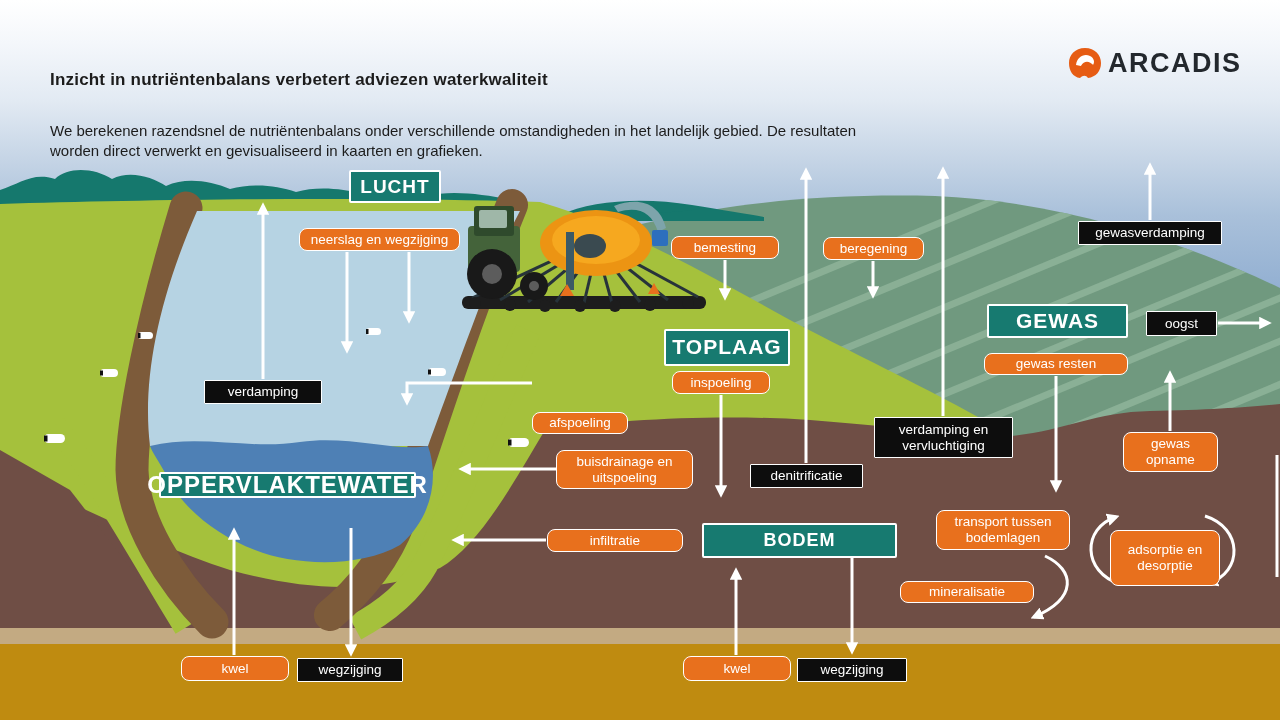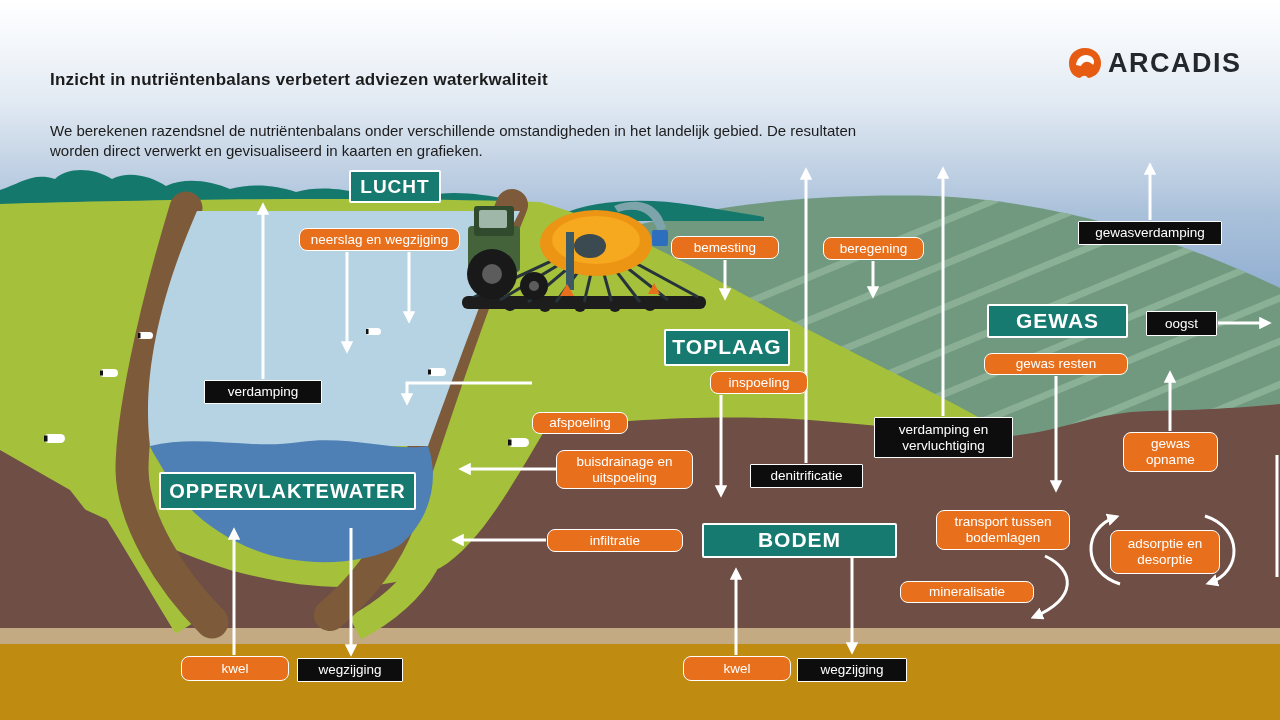--- a/index.html
+++ b/index.html
@@ -182,36 +182,36 @@
       <path d="M17,1 C27,1 33,8 33,16 C33,24 28,30 20,31 C18,28 15,28 12,31 C5,30 1,24 1,16 C1,8 7,1 17,1 Z" fill="#e65c13"></path>
       <path d="M8,18 C9,10 16,6 22,9 C26,11 27,15 25,18 C22,14 16,13 13,19 Z" fill="#ffffff"></path>
       <path d="M13,19 C16,23 21,22 25,18" stroke="#e65c13" stroke-width="1.5" fill="none"></path>
     </svg>
     <span class="logo-text">ARCADIS</span>
   </div>
 
   <div class="lbl teal" style="left:349px;top:170px;width:92px;height:33px;">LUCHT</div>
   <div class="lbl teal" style="left:664px;top:329px;width:126px;height:37px;font-size:21px;">TOPLAAG</div>
   <div class="lbl teal" style="left:987px;top:304px;width:141px;height:34px;font-size:21px;">GEWAS</div>
-  <div class="lbl teal" style="left:159px;top:472px;width:257px;height:38px;font-size:20px;">OPPERVLAKTEWATER</div>
-  <div class="lbl teal" style="left:702px;top:523px;width:195px;height:35px;font-size:21px;">BODEM</div>
+  <div class="lbl teal" style="left:159px;top:472px;width:257px;height:26px;font-size:24px;">OPPERVLAKTEWATER</div>
+  <div class="lbl teal" style="left:702px;top:523px;width:195px;height:35px;font-size:18px;">BODEM</div>
 
   <div class="lbl orange" style="left:299px;top:228px;width:161px;height:23px;">neerslag en wegzijging</div>
   <div class="lbl orange" style="left:671px;top:236px;width:108px;height:23px;">bemesting</div>
   <div class="lbl orange" style="left:823px;top:237px;width:101px;height:23px;">beregening</div>
   <div class="lbl orange" style="left:532px;top:372px;width:96px;height:22px;margin-top:40px;">afspoeling</div>
-  <div class="lbl orange" style="left:672px;top:371px;width:98px;height:23px;margin-left:38px;">inspoeling</div>
+  <div class="lbl orange" style="left:672px;top:371px;width:98px;height:23px;">inspoeling</div>
   <div class="lbl orange" style="left:984px;top:353px;width:144px;height:22px;">gewas resten</div>
   <div class="lbl orange" style="left:556px;top:450px;width:137px;height:39px;">buisdrainage en uitspoeling</div>
   <div class="lbl orange" style="left:547px;top:529px;width:136px;height:23px;">infiltratie</div>
   <div class="lbl orange" style="left:181px;top:656px;width:108px;height:25px;">kwel</div>
   <div class="lbl orange" style="left:683px;top:656px;width:108px;height:25px;">kwel</div>
   <div class="lbl orange" style="left:936px;top:510px;width:134px;height:40px;">transport tussen bodemlagen</div>
   <div class="lbl orange" style="left:900px;top:581px;width:134px;height:22px;">mineralisatie</div>
-  <div class="lbl orange" style="left:1110px;top:530px;width:110px;height:44px;">adsorptie en desorptie</div>
+  <div class="lbl orange" style="left:1110px;top:530px;width:110px;height:56px;">adsorptie en desorptie</div>
   <div class="lbl orange" style="left:1123px;top:432px;width:95px;height:40px;">gewas opname</div>
 
   <div class="lbl blackb" style="left:204px;top:380px;width:118px;height:24px;">verdamping</div>
   <div class="lbl blackb" style="left:1078px;top:221px;width:144px;height:24px;">gewasverdamping</div>
   <div class="lbl blackb" style="left:1146px;top:311px;width:71px;height:25px;">oogst</div>
   <div class="lbl blackb" style="left:874px;top:417px;width:139px;height:41px;">verdamping en vervluchtiging</div>
   <div class="lbl blackb" style="left:750px;top:464px;width:113px;height:24px;">denitrificatie</div>
   <div class="lbl blackb" style="left:297px;top:658px;width:106px;height:24px;">wegzijging</div>
   <div class="lbl blackb" style="left:797px;top:658px;width:110px;height:24px;">wegzijging</div>
 

